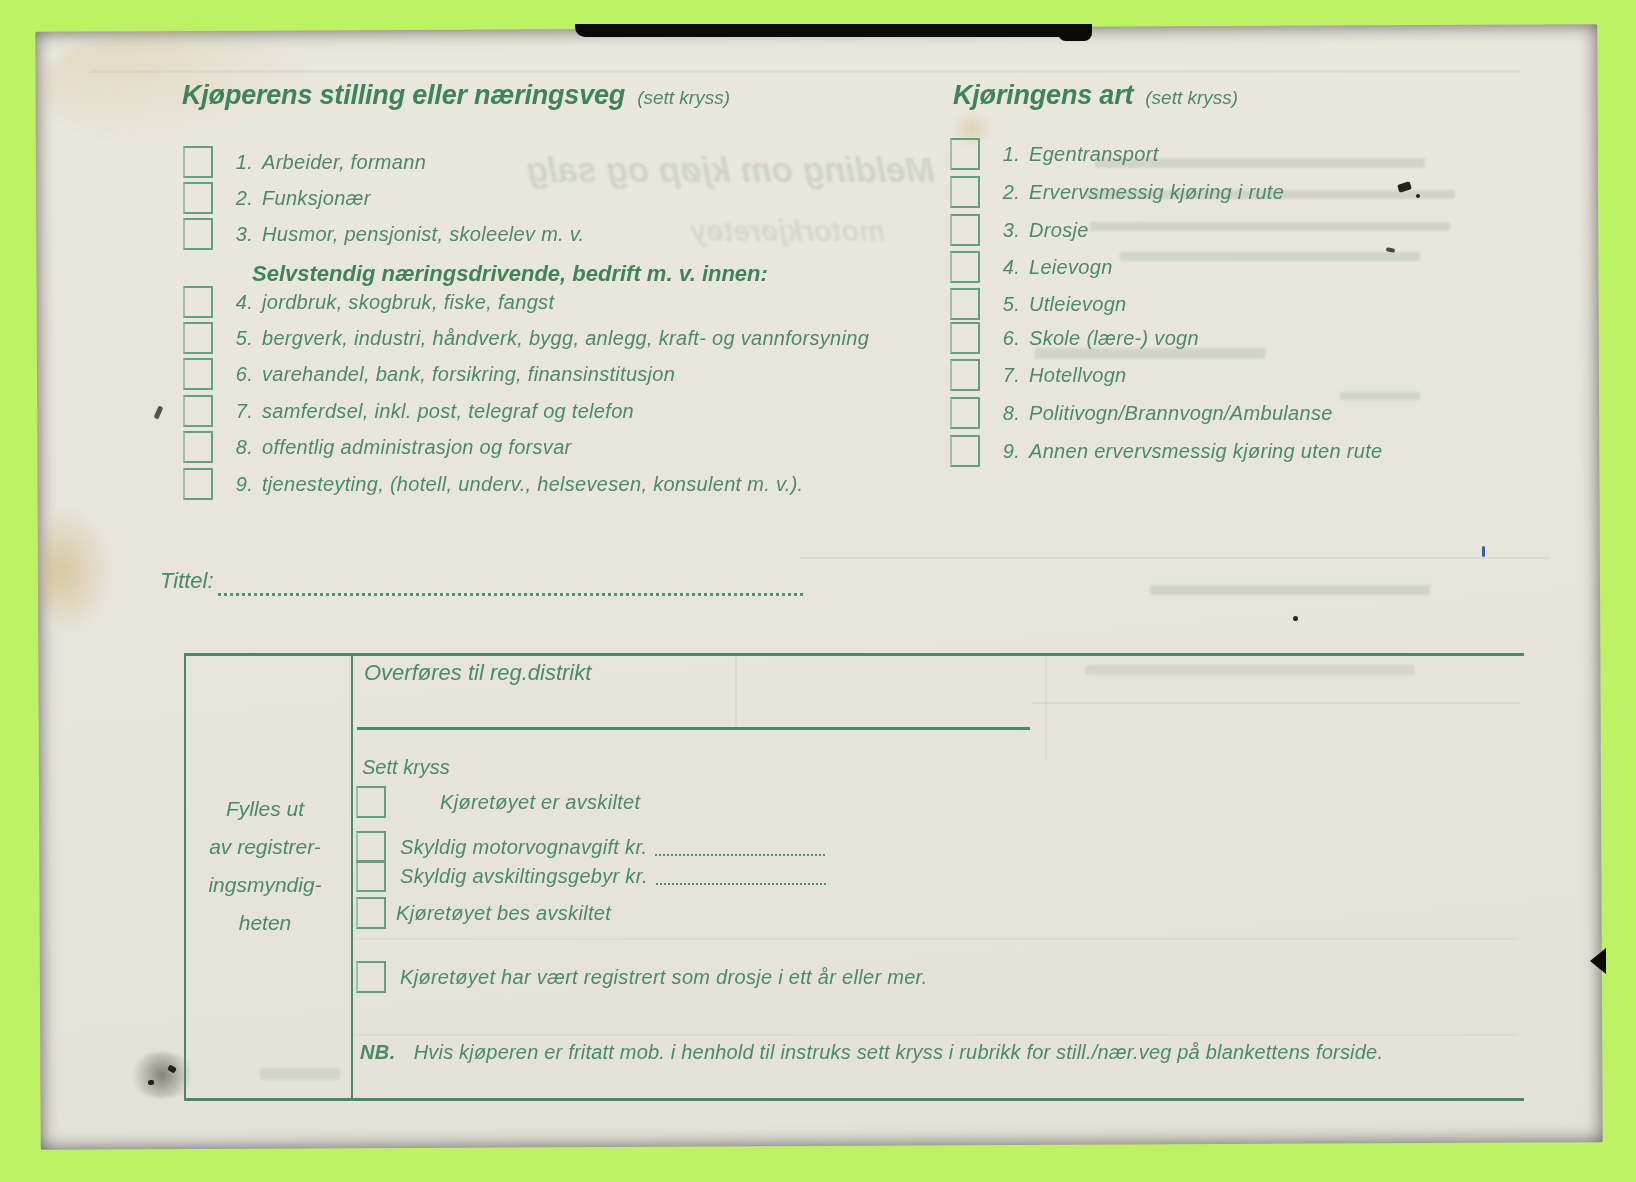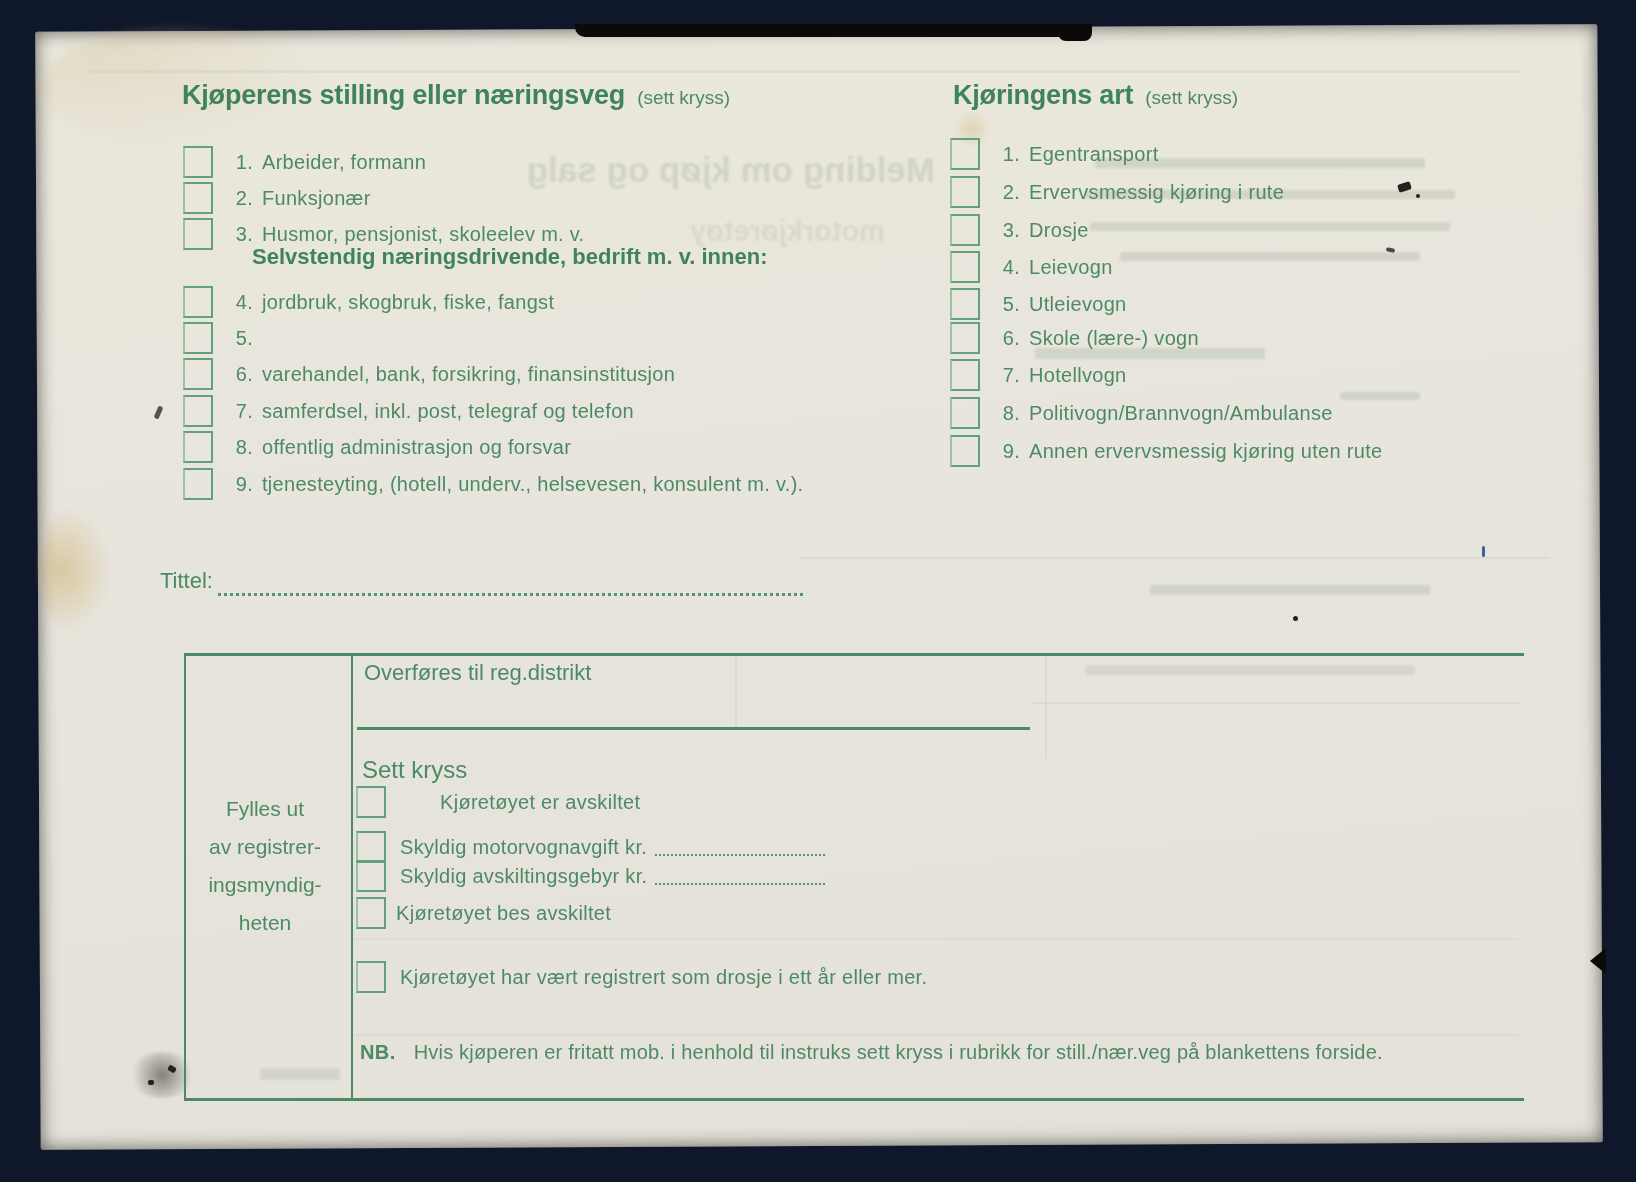--- a/index.html
+++ b/index.html
@@ -1,19 +1,20 @@
 <!DOCTYPE html>
 <html><head>
 <meta charset="utf-8">
 <style>
   html,body{margin:0;padding:0;background:#000;}
   .scan{
     position:relative;width:1636px;height:1182px;overflow:hidden;
-    background:#0f172a;
+    background:#bef264;
     font-family:"Liberation Sans",sans-serif;
+    font-style:italic;
   }
   .paper{
     position:absolute;left:38px;top:28px;width:1562px;height:1118px;
     background:linear-gradient(175deg,#eae7dc 0%,#e8e5dc 35%,#e6e3da 70%,#e4e1d8 100%);
     transform:rotate(-0.28deg);
     box-shadow:0 0 18px rgba(0,0,0,.6) inset;
     border-radius:2px;
   }
   .content{position:absolute;left:0;top:0;width:1636px;height:1182px;}
   
@@ -92,30 +93,31 @@
       <span class="cb"></span>
       <span class="num">2.</span>
       <span class="lbl">Funksjonær</span>
     </div>
     <div class="row" style="left:183px;top:219px;">
       <span class="cb"></span>
       <span class="num">3.</span>
       <span class="lbl">Husmor, pensjonist, skoleelev m. v.</span>
     </div>
 
-    <div class="sub" style="left:252px;top:244px;text-align:right;">Selvstendig næringsdrivende, bedrift m. v. innen:</div>
+    <div class="sub" style="left:252px;top:261px;text-align:right;">Selvstendig næringsdrivende, bedrift m. v. innen:</div>
 
     <div class="row" style="left:183px;top:287px;">
       <span class="cb"></span>
       <span class="num">4.</span>
       <span class="lbl">jordbruk, skogbruk, fiske, fangst</span>
     </div>
     <div class="row" style="left:183px;top:323px;">
       <span class="cb"></span>
       <span class="num">5.</span>
+      <span class="lbl">bergverk, industri, håndverk, bygg, anlegg, kraft- og vannforsyning</span>
     </div>
     <div class="row" style="left:183px;top:359px;">
       <span class="cb"></span>
       <span class="num">6.</span>
       <span class="lbl">varehandel, bank, forsikring, finansinstitusjon</span>
     </div>
     <div class="row" style="left:183px;top:396px;">
       <span class="cb"></span>
       <span class="num">7.</span>
       <span class="lbl">samferdsel, inkl. post, telegraf og telefon</span>
@@ -184,21 +186,21 @@
     <div class="boxtext" style="left:160px;top:568px;font-size:22px;">Tittel:</div>
     <div style="position:absolute;left:218px;top:578px;width:585px;height:15px;border-bottom:3px dotted #55926f;"></div>
 
     <div class="gline" style="left:184px;top:653px;width:1340px;height:3px;"></div>
     <div class="gline" style="left:184px;top:1098px;width:1340px;height:3px;"></div>
     <div class="gline" style="left:184px;top:653px;width:2px;height:448px;"></div>
     <div class="gline" style="left:351px;top:653px;width:2px;height:448px;"></div>
     <div class="gline" style="left:357px;top:727px;width:673px;height:3px;"></div>
 
     <div class="boxtext" style="left:364px;top:660px;font-size:22px;">Overføres til reg.distrikt</div>
-    <div class="boxtext" style="left:362px;top:756px;font-size:24px;">Sett kryss</div>
+    <div class="boxtext" style="left:362px;top:756px;font-size:20px;">Sett kryss</div>
 
     <div class="boxtext" style="left:184px;top:790px;width:162px;text-align:center;font-size:21px;line-height:38px;">
       <div>Fylles ut</div>
       <div>av registrer-</div>
       <div>ingsmyndig-</div>
       <div>heten</div>
     </div>
 
     <div class="row" style="left:356px;top:787px;gap:40px;">
       <span class="cb"></span>

